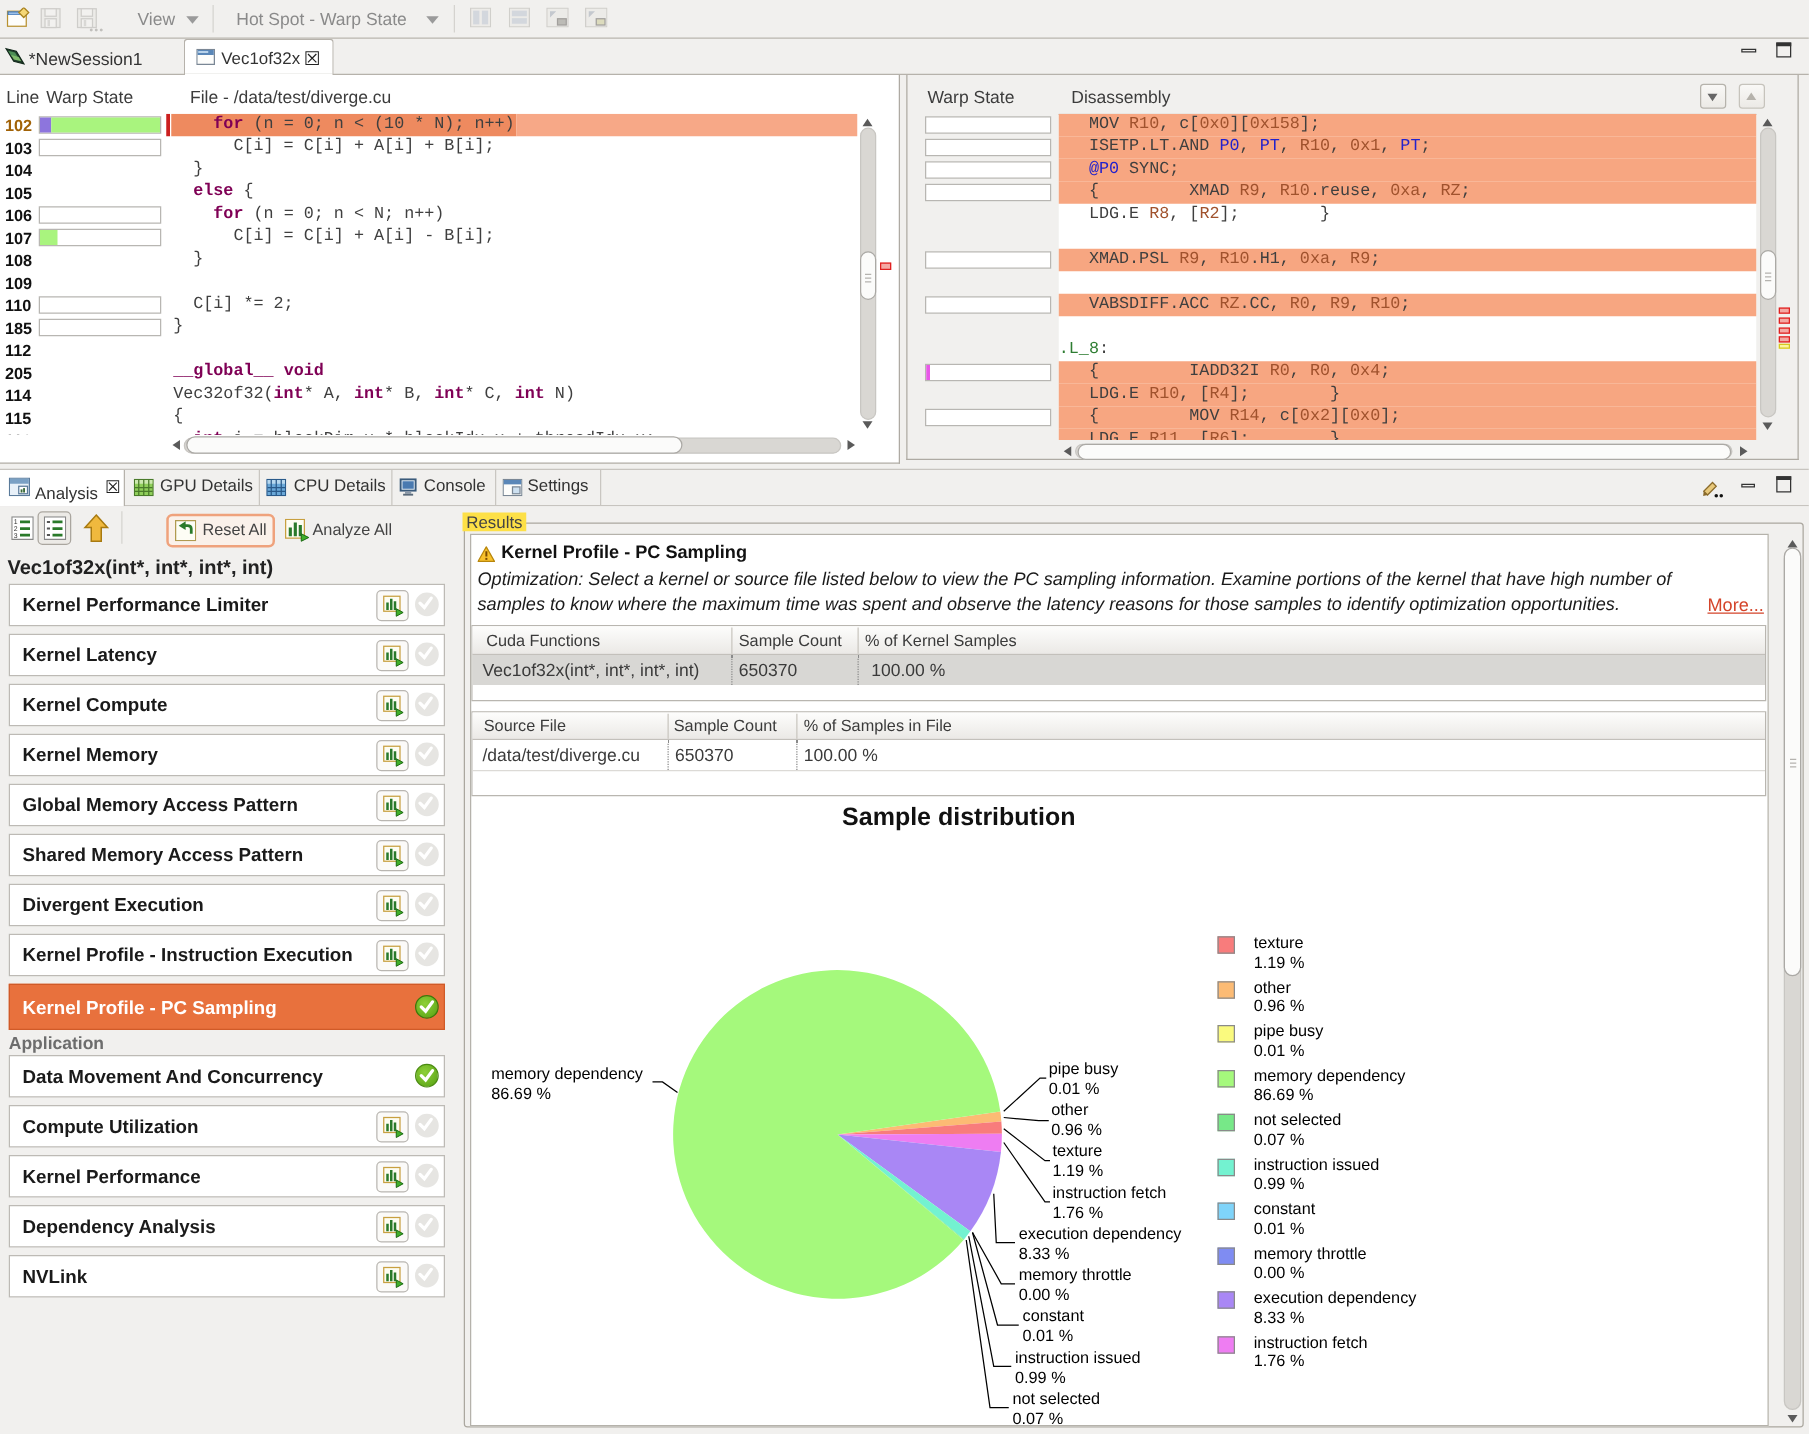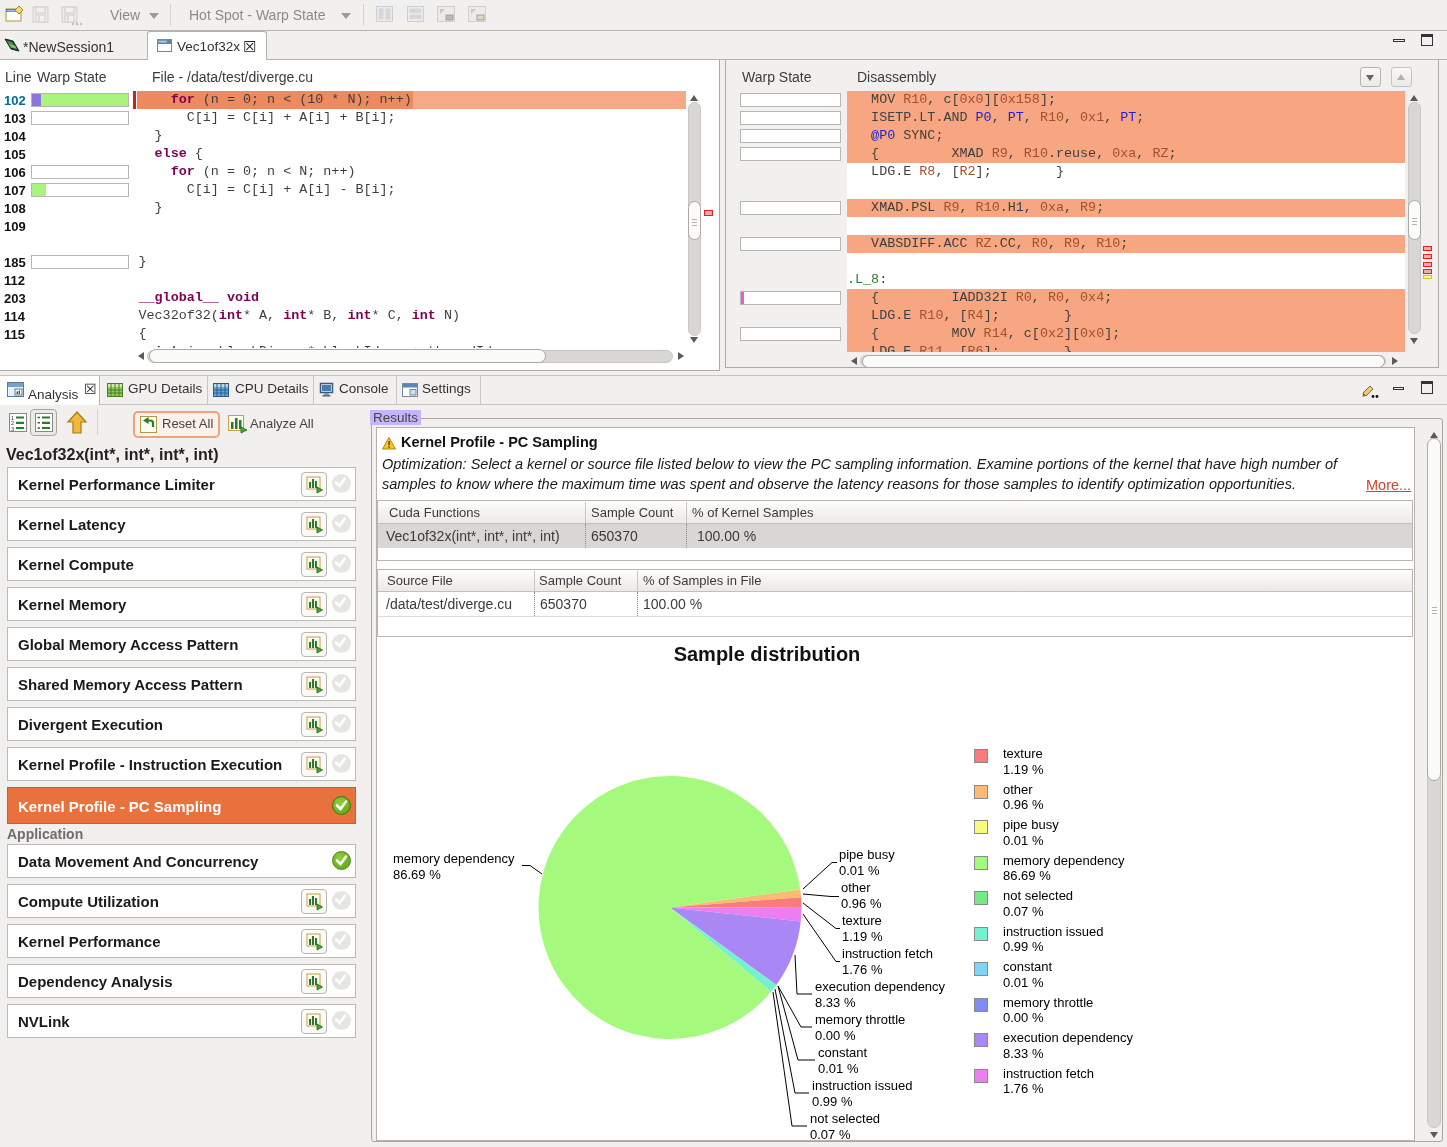--- a/index.html
+++ b/index.html
@@ -133,21 +133,21 @@
   <div id="editor">
     <div class="abs" style="left:0;top:-1px;width:1447px;height:1px;background:#b6b2ab"></div>
     <div class="abs" style="left:148px;top:-1px;width:118px;height:1px;background:#fff"></div>
 
     <div class="abs" style="left:0;top:0;width:720px;height:311px;background:#fff;border-right:1px solid #aeaaa3;border-bottom:1px solid #aeaaa3">
       <div class="panelhdr abs" style="left:5px;top:9px">Line</div>
       <div class="panelhdr abs" style="left:37px;top:9px">Warp State</div>
       <div class="panelhdr abs" style="left:152px;top:9px">File - /data/test/diverge.cu</div>
       <div id="srcrows" class="abs" style="left:0;top:31px;width:686px;height:257px;overflow:hidden">
 <div class="row18" style="left:0;top:0px;width:686px">
-<div class="abs" style="left:4px;top:2px;font-size:13px;font-weight:bold;color:#0369a1">102</div>
+<div class="abs" style="left:4px;top:2px;font-size:13px;font-weight:bold;color:#a16207">102</div>
 <div class="wbar" style="left:31px;top:2px;width:98px">
               <div class="abs" style="left:0px;top:0;width:9px;height:12px;background:#8d75dd"></div>
               <div class="abs" style="left:9px;top:0;width:87px;height:12px;background:#a9f47e"></div>
             </div>
 <div class="abs" style="left:137px;top:0;width:276px;height:18px;background:#ee8a5f"></div>
 <div class="abs" style="left:413px;top:0;width:273px;height:18px;background:#f7a887"></div>
 <div class="abs" style="left:133px;top:0;width:3px;height:18px;background:#cc1f1f"></div>
 <div class="mono abs" style="left:138.5px;top:0">    <span class="kw">for</span> (n = 0; n &lt; (10 * N); n++)</div>
 </div>
 <div class="row18" style="left:0;top:18px;width:686px">
@@ -176,31 +176,36 @@
 <div class="mono abs" style="left:138.5px;top:0">      C[i] = C[i] + A[i] - B[i];</div>
 </div>
 <div class="row18" style="left:0;top:108px;width:686px">
 <div class="abs" style="left:4px;top:2px;font-size:13px;font-weight:bold;color:#111">108</div>
 <div class="mono abs" style="left:138.5px;top:0">  }</div>
 </div>
 <div class="row18" style="left:0;top:126px;width:686px">
 <div class="abs" style="left:4px;top:2px;font-size:13px;font-weight:bold;color:#111">109</div>
 <div class="mono abs" style="left:138.5px;top:0"></div>
 </div>
+<div class="row18" style="left:0;top:144px;width:686px">
+<div class="abs" style="left:4px;top:2px;font-size:13px;font-weight:bold;color:#111">110</div>
+<div class="wbar" style="left:31px;top:2px;width:98px"></div>
+<div class="mono abs" style="left:138.5px;top:0">  C[i] *= 2;</div>
+</div>
 <div class="row18" style="left:0;top:162px;width:686px">
 <div class="abs" style="left:4px;top:2px;font-size:13px;font-weight:bold;color:#111">185</div>
 <div class="wbar" style="left:31px;top:2px;width:98px"></div>
 <div class="mono abs" style="left:138.5px;top:0">}</div>
 </div>
 <div class="row18" style="left:0;top:180px;width:686px">
 <div class="abs" style="left:4px;top:2px;font-size:13px;font-weight:bold;color:#111">112</div>
 <div class="mono abs" style="left:138.5px;top:0"></div>
 </div>
 <div class="row18" style="left:0;top:198px;width:686px">
-<div class="abs" style="left:4px;top:2px;font-size:13px;font-weight:bold;color:#111">203</div>
+<div class="abs" style="left:4px;top:2px;font-size:13px;font-weight:bold;color:#111">205</div>
 <div class="mono abs" style="left:138.5px;top:0"><span class="kw">__global__</span> <span class="kw">void</span></div>
 </div>
 <div class="row18" style="left:0;top:216px;width:686px">
 <div class="abs" style="left:4px;top:2px;font-size:13px;font-weight:bold;color:#111">114</div>
 <div class="mono abs" style="left:138.5px;top:0">Vec32of32(<span class="kw">int</span>* A, <span class="kw">int</span>* B, <span class="kw">int</span>* C, <span class="kw">int</span> N)</div>
 </div>
 <div class="row18" style="left:0;top:234px;width:686px">
 <div class="abs" style="left:4px;top:2px;font-size:13px;font-weight:bold;color:#111">115</div>
 <div class="mono abs" style="left:138.5px;top:0">{</div>
 </div>
@@ -573,21 +578,21 @@
               <rect x="13" y="8" width="2" height="7" fill="#2a7a2a"></rect>
 <path d="M15 14 L20.5 17 L15 20 Z" fill="#3fae2a" stroke="#1a6a10" stroke-width="0.8"></path>
 </svg></div>
           <div class="ckc" style="background:#e6e5e2"><svg width="17" height="17" viewBox="0 0 17 17">
               <path d="M4 8.5 L7.5 12 L13 4.5" stroke="#fff" stroke-width="2.6" fill="none" stroke-linecap="round"></path>
             </svg></div>
         </div>
 </div>
 
     <div class="abs" style="left:371px;top:13px;width:1072px;height:724px;border:1px solid #aba79f;border-radius:3px"></div>
-    <div class="abs" style="left:370px;top:5px;background:#c4b5fd;padding:0 3px;font-size:13.5px;color:#444">Results</div>
+    <div class="abs" style="left:370px;top:5px;background:#fde047;padding:0 3px;font-size:13.5px;color:#444">Results</div>
     <div id="resinner" class="abs" style="left:376px;top:22px;width:1039px;height:714px;background:#fff;border:1px solid #b5b2ab;overflow:hidden">
 <svg class="abs" style="left:5px;top:9px" width="14" height="13" viewBox="0 0 14 13">
 <path d="M7 0.5 L13.5 12 L0.5 12 Z" fill="#f8c12c" stroke="#b8860b"></path>
 <rect x="6.3" y="4" width="1.6" height="4.2" fill="#7a4a00"></rect>
           <rect x="6.3" y="9.3" width="1.6" height="1.6" fill="#7a4a00"></rect>
 </svg>
 <div class="abs" style="left:24px;top:6px;font-size:14.5px;font-weight:bold;color:#111">Kernel Profile - PC Sampling</div>
 <div class="abs" style="left:5px;top:27px;font-size:14.5px;font-style:italic;color:#1a1a1a;line-height:19.5px;white-space:nowrap">Optimization: Select a kernel or source file listed below to view the PC sampling information. Examine portions of the kernel that have high number of<br>samples to know where the maximum time was spent and observe the latency reasons for those samples to identify optimization opportunities.</div>
 <div class="abs" style="left:989px;top:49px;font-size:14.5px;color:#d4442a;text-decoration:underline">More...</div>
 <div class="abs" style="left:0;top:72px;width:1036px;height:61px;border:1px solid #b9b6b0">

